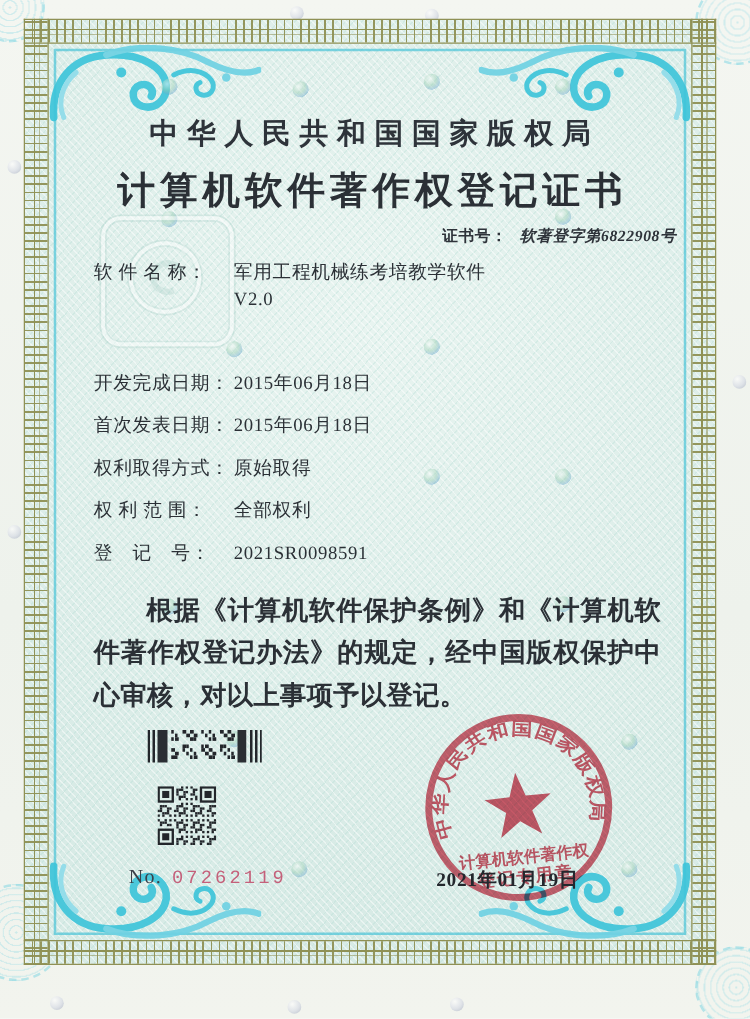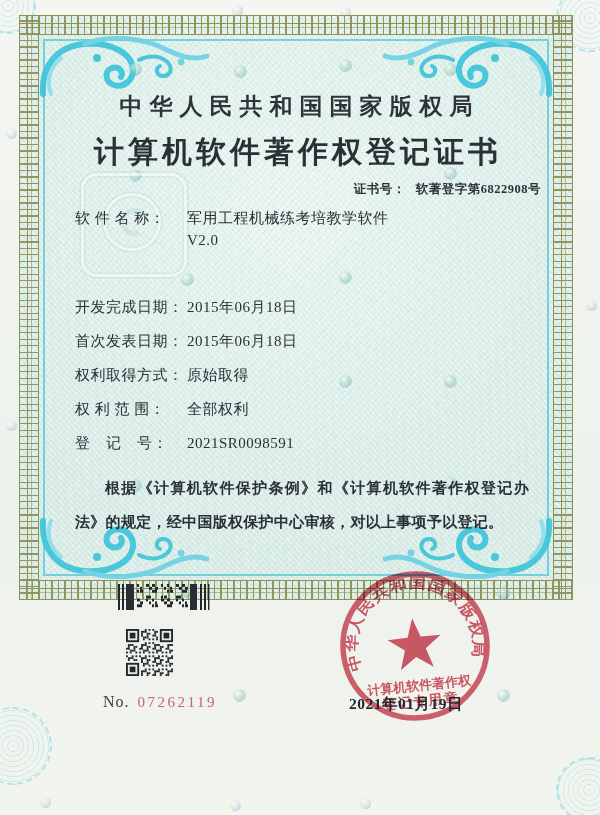--- a/index.html
+++ b/index.html
@@ -3,26 +3,27 @@
 <meta charset="utf-8">
 <style>
   html,body{margin:0;padding:0;}
   .page{
     position:relative;width:600px;height:815px;overflow:hidden;
     background:linear-gradient(180deg,#f4f6f1 0%,#eef2ec 60%,#f2f4ee 100%);
     font-family:"Liberation Serif","DejaVu Serif",serif;
   }
   
   .cert{
-    position:absolute;left:19px;top:15px;width:554px;height:585px;
+    position:absolute;left:19px;top:15px;width:554px;height:757px;
     background-color:#ddeee9;
     background-image:
       repeating-linear-gradient(48deg, rgba(255,255,255,.45) 0 1px, rgba(255,255,255,0) 1px 4px),
       repeating-linear-gradient(-48deg, rgba(178,220,212,.30) 0 1px, rgba(178,220,212,0) 1px 5px),
       radial-gradient(circle at 50% 32%, #e8f4f0, #d8ebe6 75%);
+    border-radius: 12px;
   }
   
   .band{position:absolute;box-sizing:border-box;}
   .band.h{left:0;right:0;height:20px;border-top:1.5px solid #8f9155;border-bottom:1.5px solid #8f9155;
     background-image:
       repeating-linear-gradient(90deg, rgba(143,145,85,.95) 0 1.3px, transparent 1.3px 6.5px),
       linear-gradient(transparent 0 7px, #8f9155 7px 8.2px, transparent 8.2px 11px, rgba(143,145,85,.55) 11px 12px, transparent 12px);}
   .band.v{top:0;bottom:0;width:20px;border-left:1.5px solid #8f9155;border-right:1.5px solid #8f9155;
     background-image:
       repeating-linear-gradient(0deg, rgba(143,145,85,.95) 0 1.3px, transparent 1.3px 6.5px),
@@ -48,35 +49,35 @@
   .emblem .ring{position:absolute;left:19px;top:17px;width:52px;height:52px;border-radius:50%;
     border:3px solid rgba(255,255,255,.9);box-shadow:0 0 0 1.5px rgba(158,200,192,.5), inset 0 0 0 1.5px rgba(158,200,192,.4);}
   .emblem .cee{position:absolute;left:14px;top:12px;width:18px;height:18px;border-radius:50%;
     border:5px solid rgba(158,200,192,.55);border-right-color:transparent;transform:rotate(20deg);}
   
   .issuer{position:absolute;top:76px;left:0;right:0;text-align:center;
     font-size:23px;font-weight:bold;letter-spacing:7px;color:#2e333a;text-indent:7px;}
   .cert-title{position:absolute;top:117px;left:0;right:0;text-align:center;
     font-size:30px;font-weight:bold;letter-spacing:4px;color:#2b3036;text-indent:4px;}
   .cert-no{position:absolute;top:166px;right:32px;font-size:12.5px;font-weight:bold;color:#2e333a;letter-spacing:.5px;}
-  .cert-no .v{margin-left:10px;}
+  .cert-no .v{margin-left:10px;font-style:italic;}
   .fields{position:absolute;left:56px;top:192px;right:30px;color:#2b3036;}
   .frow{display:flex;font-size:15px;font-weight:normal;line-height:22px;letter-spacing:.5px;}
   .frow .lab{flex:0 0 112px;white-space:pre;}
   .frow .val{flex:1;}
   .frow.r2{margin-top:24px;}
   .frow.r3{margin-top:45px;}
   .frow.rn{margin-top:12px;align-items:flex-end;}
-  .statement{margin-top:17px;padding-right:14px;font-size:15px;font-weight:bold;line-height:34px;
+  .statement{margin-top:17px;padding-right:14px;font-size:21px;font-weight:bold;line-height:34px;
     text-align:justify;text-indent:2em;color:#2b3036;letter-spacing:.3px;}
   
   .barcode{position:absolute;left:99px;top:567px;}
   .qr{position:absolute;left:107px;top:614px;}
   .serial{position:absolute;left:84px;top:678px;font-size:16px;color:#3a3f48;letter-spacing:1px;}
-  .serial .num{font-family:Liberation Serif, serif;font-size:15px;
+  .serial .num{font-family:Liberation Mono, monospace;font-size:15px;
     color:#c4607a;letter-spacing:2.5px;margin-left:8px;}
   .issue-date{position:absolute;left:330px;top:679px;font-size:15.5px;font-weight:bold;color:#23272d;letter-spacing:.5px;z-index:3;}
   
   .seal{position:absolute;left:316px;top:551px;width:160px;height:160px;z-index:2;
     opacity:.88;mix-blend-mode:multiply;transform:rotate(-6deg);}
 </style>
 </head>
 <body>
 
 <div class="page">

